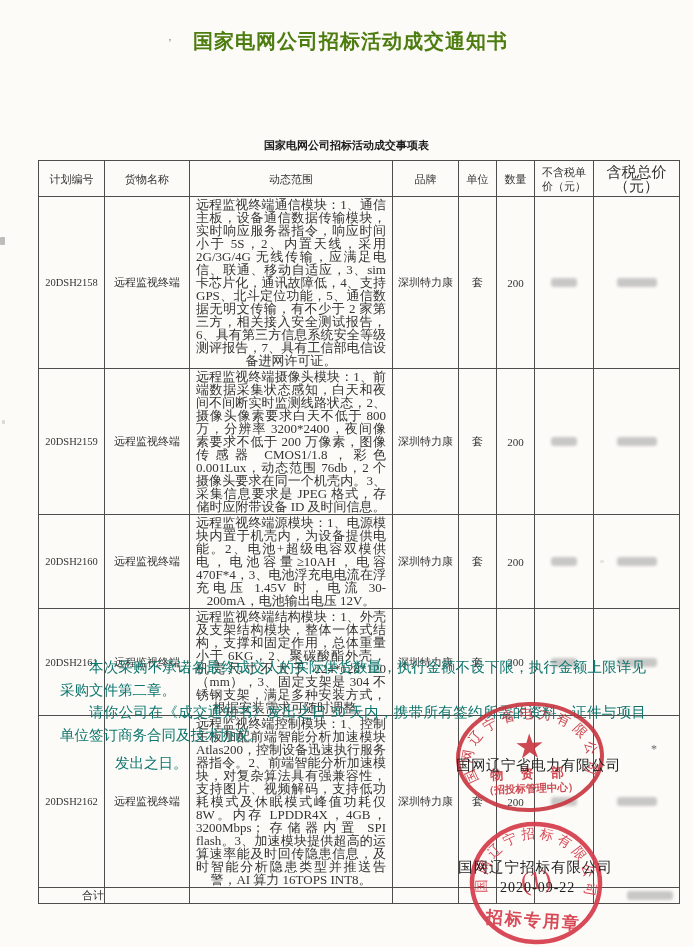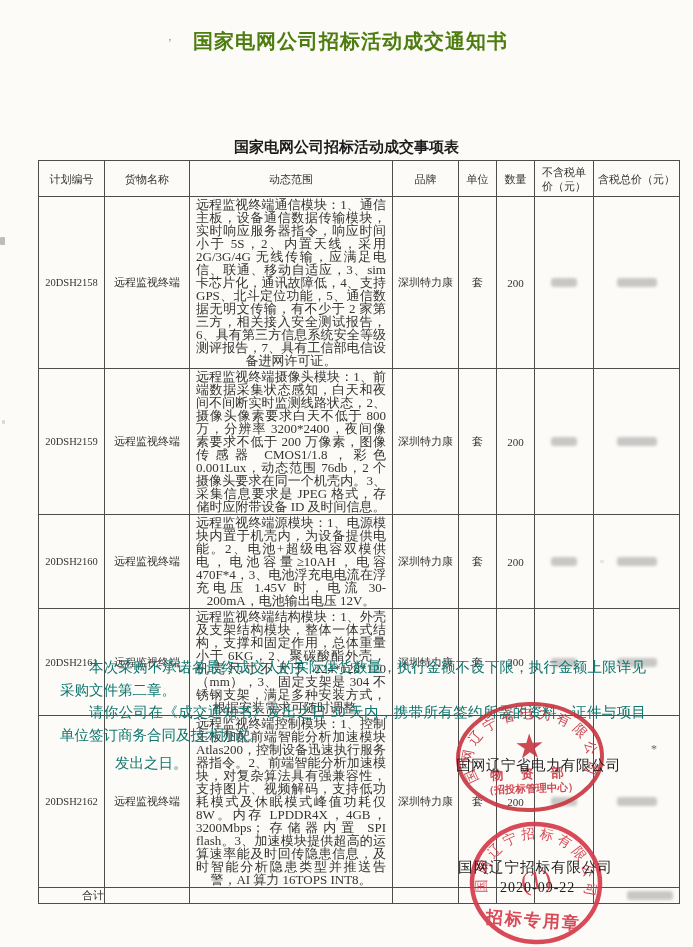--- a/index.html
+++ b/index.html
@@ -16,32 +16,32 @@
   }
   .title-tick { position:absolute; top:36px; left:168px; font-size:11px; color:#777; }
   .recipient { position:absolute; top:61px; left:60px; font-size:14.5px; color:#333; }
   .intro {
     position:absolute; top:83px; left:60px; width:583px;
     font-size:14.5px; line-height:23px; text-indent:2em;
     text-align:justify; color:#333;
   }
   .table-title {
     position:absolute; top:138px; left:0; width:100%;
-    text-align:center; font-size:15px; font-weight:bold; color:#1c1c1c;
+    text-align:center; font-size:11px; font-weight:bold; color:#1c1c1c;
   }
   table.award {
     position:absolute; top:160px; left:38px; width:641px;
     border-collapse:collapse; table-layout:fixed;
   }
   table.award td, table.award th {
     border:1px solid #4d4d4d; vertical-align:middle;
     font-weight:normal; color:#333; overflow:hidden;
   }
   th.hd { font-size:11px; padding:2px; line-height:14px; }
-  th.hd-wide { font-size:11px; }
+  th.hd-wide { font-size:15px; }
   td.c { font-size:11px; text-align:center; padding:1px 2px; }
   td.plan { font-size:10.5px; }
   td.desc {
     font-size:13px; line-height:13px; padding:1px 6px;
     text-align:justify; text-align-last:center; color:#3a3a3a;
   }
   tr.hrow { height:36px; } tr.r1 { height:104px; } tr.r2 { height:96px; }
   tr.r3 { height:64px; } tr.r4 { height:76px; } tr.r5 { height:101px; }
   tr.trow { height:15px; }
   tr.trow td { font-size:11px; }

